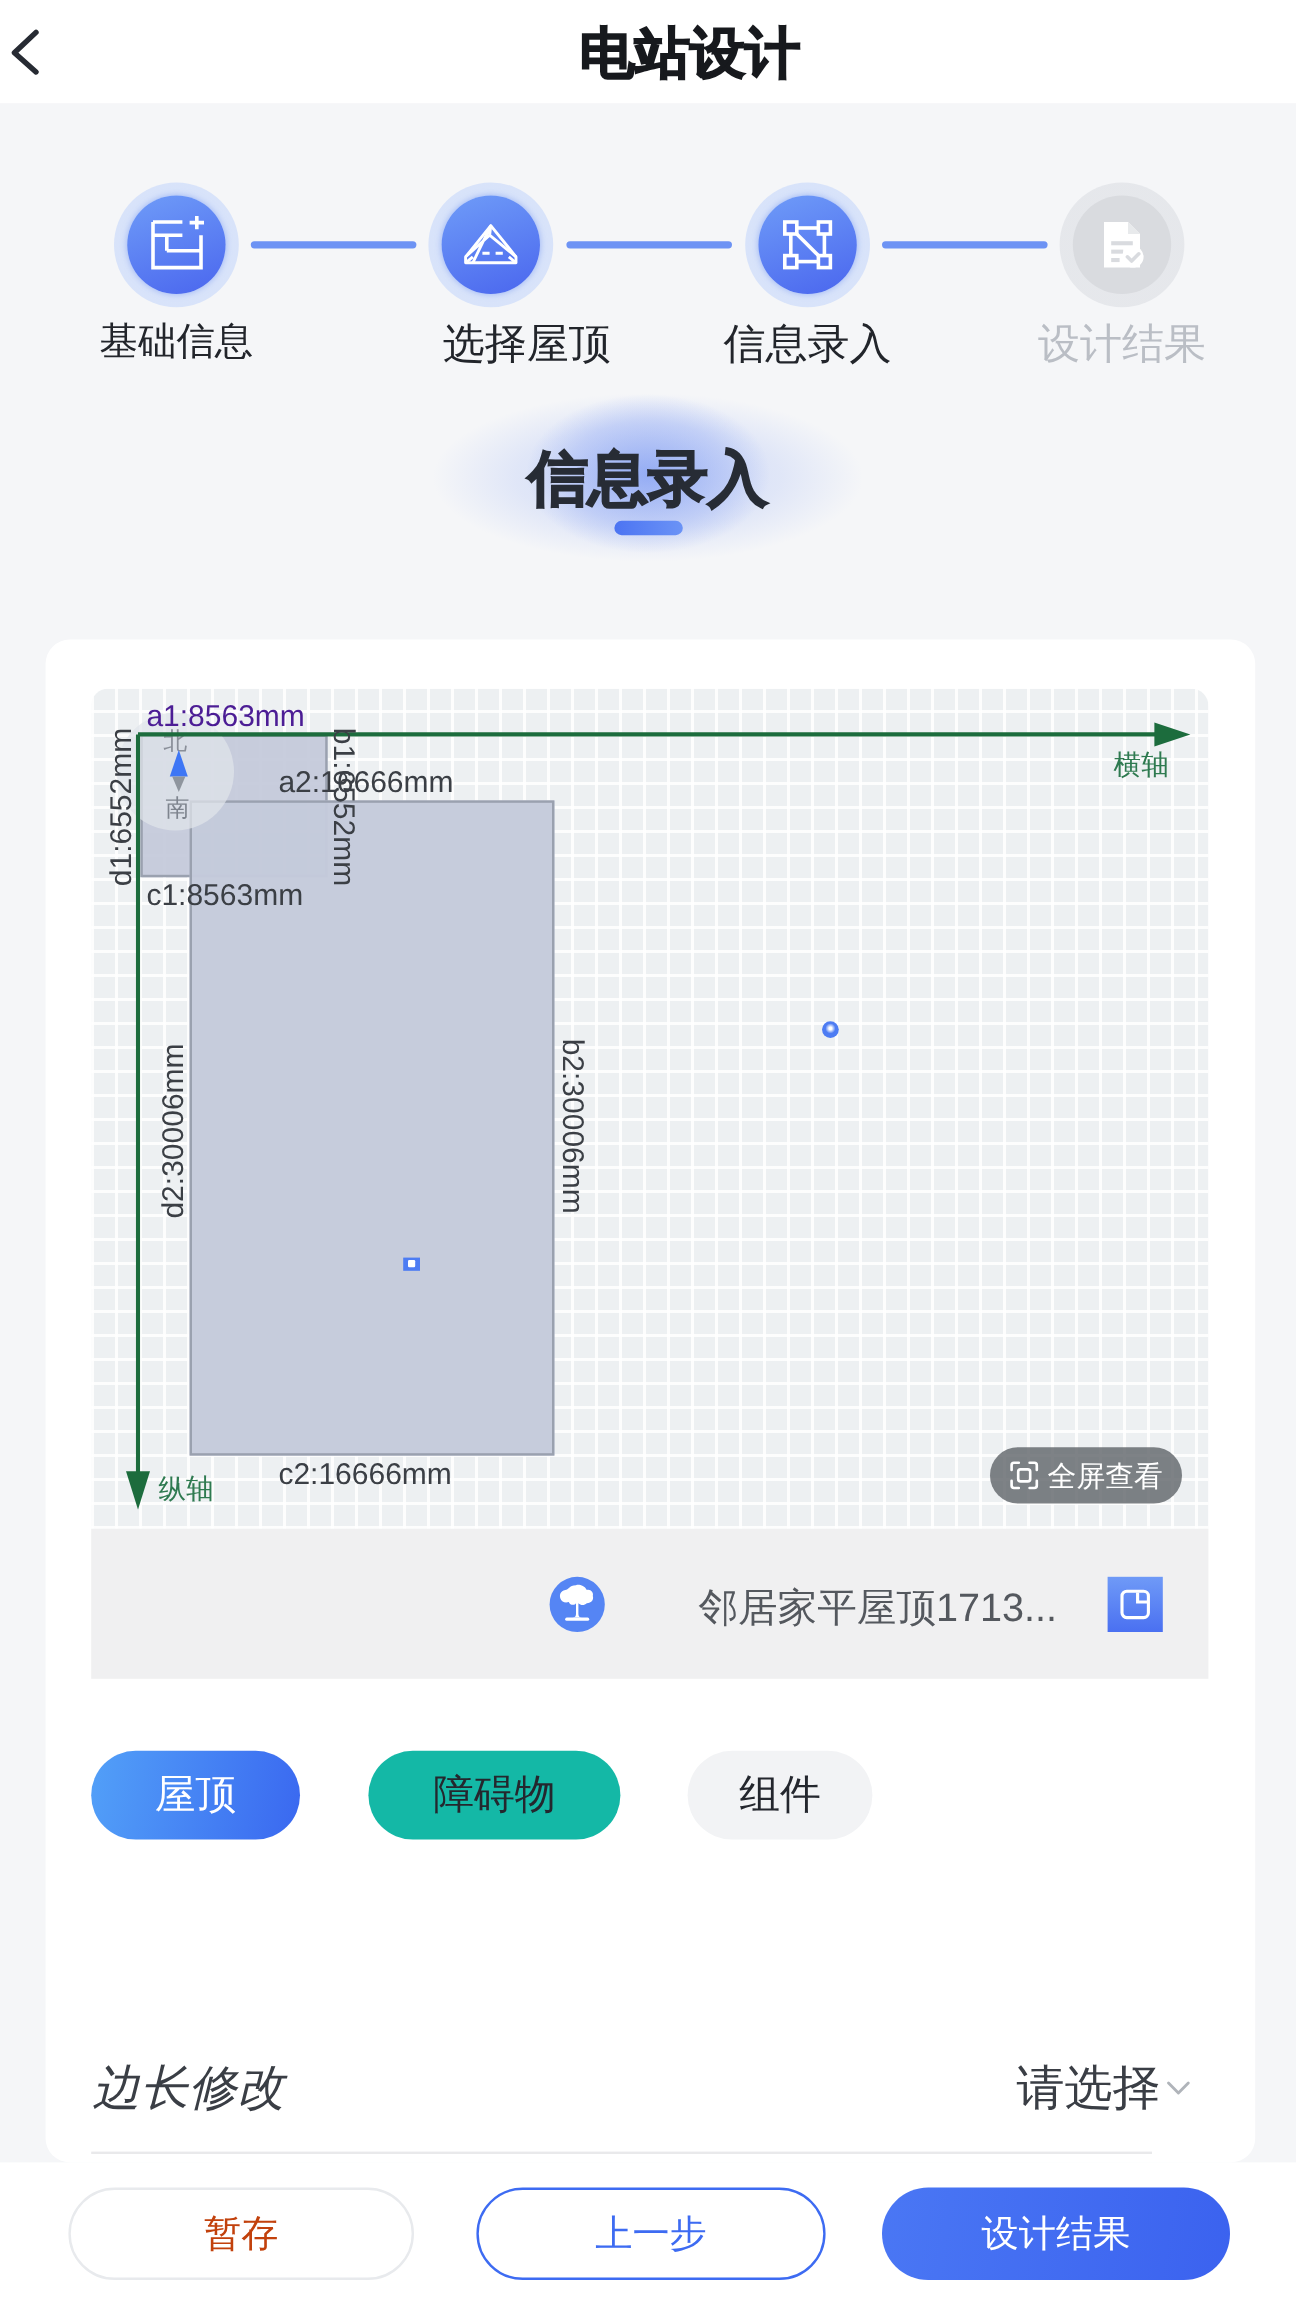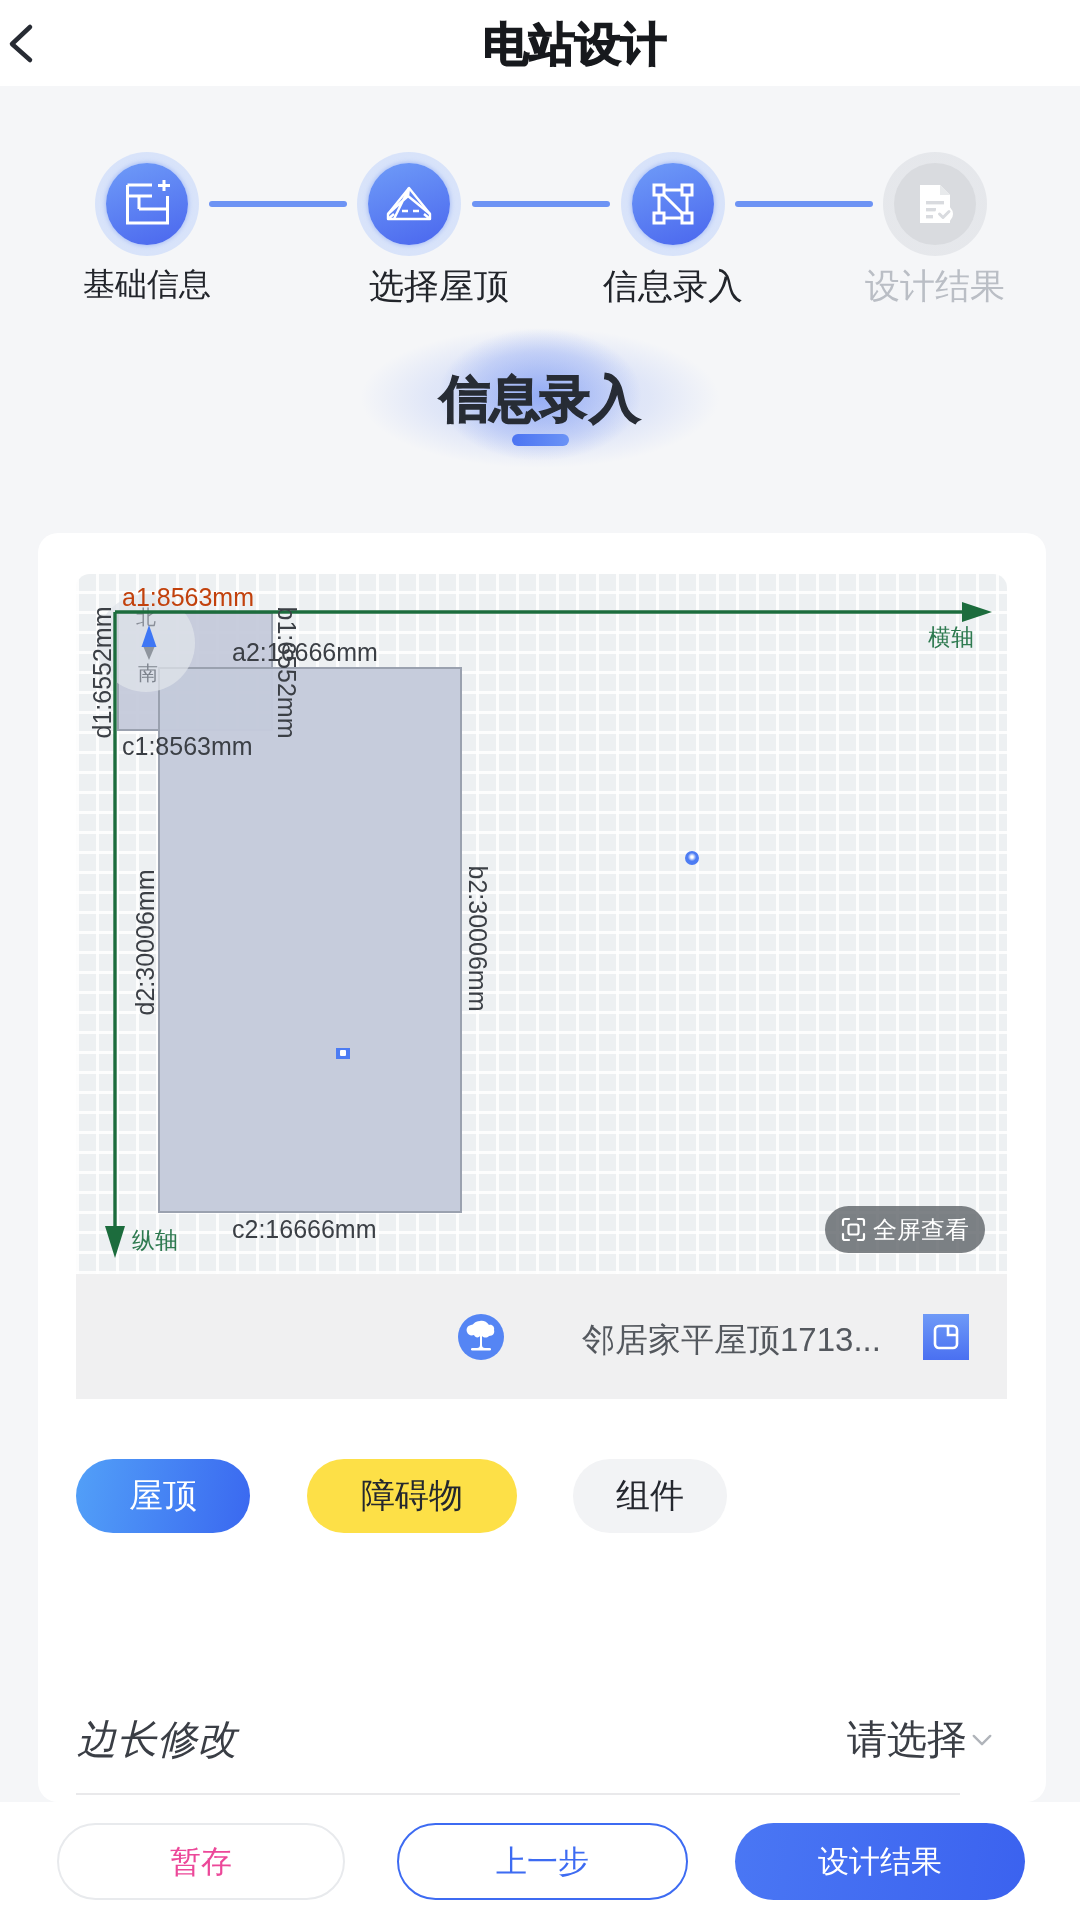--- a/index.html
+++ b/index.html
@@ -106,21 +106,21 @@
 
   <svg class="abs" style="left:76px;top:574px;" width="931" height="700" viewBox="0 0 931 700">
     <line x1="39" y1="38" x2="898" y2="38" stroke="#1c6c3d" stroke-width="3.4"></line>
     <path d="M886 28 L916 38 L886 48 Z" fill="#1c6c3d"></path>
     <line x1="39" y1="38" x2="39" y2="664" stroke="#1c6c3d" stroke-width="3.4"></line>
     <path d="M29 652 L39 684 L49 652 Z" fill="#1c6c3d"></path>
     <text x="852" y="71" font-size="23" fill="#2e7a50" font-family="Liberation Sans, sans-serif">横轴</text>
     <text x="56" y="674" font-size="23" fill="#2e7a50" font-family="Liberation Sans, sans-serif">纵轴</text>
   </svg>
 
-  <div class="abs" style="left:122px;top:583px;font-size:25px;color:#c2410c;">a1:8563mm</div>
+  <div class="abs" style="left:122px;top:583px;font-size:25px;color:#4c1d95;">a1:8563mm</div>
 
   <div class="abs" style="left:27px;top:658px;width:150px;text-align:center;font-size:25px;color:#3b3f45;transform:rotate(-90deg);">d1:6552mm</div>
 
   <div class="abs" style="left:211px;top:658px;width:150px;text-align:center;font-size:25px;color:#3b3f45;transform:rotate(90deg);">b1:6552mm</div>
 
   <div class="abs" style="left:232px;top:638px;font-size:25px;color:#3b3f45;">a2:16666mm</div>
 
   <div class="abs" style="left:122px;top:732px;font-size:25px;color:#3b3f45;">c1:8563mm</div>
 
   <div class="abs" style="left:70px;top:928px;width:150px;text-align:center;font-size:25px;color:#3b3f45;transform:rotate(-90deg);">d2:30006mm</div>
@@ -158,36 +158,36 @@
 
   <div class="abs" style="left:923px;top:1314px;width:46px;height:46px;background:linear-gradient(180deg,#6f9af7,#4a70f1);display:flex;align-items:center;justify-content:center;">
     <svg width="26" height="26" viewBox="0 0 26 26">
       <rect x="2" y="2" width="22" height="22" rx="4" fill="none" stroke="#ffffff" stroke-width="2.6"></rect>
       <path d="M15 3 V11 H23" fill="none" stroke="#ffffff" stroke-width="2.6"></path>
     </svg>
   </div>
 
   <div class="abs" style="left:76px;top:1459px;width:174px;height:74px;border-radius:37px;background:linear-gradient(100deg,#52a0f8,#3a68f0);display:flex;align-items:center;justify-content:center;font-size:34px;color:#ffffff;">屋顶</div>
 
-  <div class="abs" style="left:307px;top:1459px;width:210px;height:74px;border-radius:37px;background:#fde047;display:flex;align-items:center;justify-content:center;font-size:34px;color:#24272e;font-family:Liberation Serif, serif;">障碍物</div>
+  <div class="abs" style="left:307px;top:1459px;width:210px;height:74px;border-radius:37px;background:#14b8a6;display:flex;align-items:center;justify-content:center;font-size:34px;color:#24272e;font-family:Liberation Serif, serif;">障碍物</div>
 
   <div class="abs" style="left:573px;top:1459px;width:154px;height:74px;border-radius:37px;background:#f2f3f5;display:flex;align-items:center;justify-content:center;font-size:34px;color:#24272e;">组件</div>
 
 
   <div class="abs" style="left:77px;top:1712px;font-size:40px;color:#3a3e45;font-style:italic;">边长修改</div>
 
   <div class="abs" style="left:847px;top:1712px;font-size:40px;color:#3a3e45;">请选择</div>
 
   <svg class="abs" style="left:971px;top:1733px;" width="22" height="15" viewBox="0 0 24 16">
     <polyline points="3,3 12,12 21,3" fill="none" stroke="#b0b4ba" stroke-width="2.6" stroke-linecap="round" stroke-linejoin="round"></polyline>
   </svg>
 
   <div class="abs" style="left:76px;top:1793px;width:884px;height:2px;background:#e9e9eb;"></div>
 
   <div class="abs" style="left:0;top:1802px;width:1080px;height:118px;background:#ffffff;"></div>
 
-  <div class="abs" style="left:57px;top:1823px;width:288px;height:77px;border-radius:39px;background:#ffffff;border:2px solid #e8eaed;display:flex;align-items:center;justify-content:center;font-size:31px;color:#ec4899;">暂存</div>
+  <div class="abs" style="left:57px;top:1823px;width:288px;height:77px;border-radius:39px;background:#ffffff;border:2px solid #e8eaed;display:flex;align-items:center;justify-content:center;font-size:31px;color:#c2410c;">暂存</div>
 
   <div class="abs" style="left:397px;top:1823px;width:291px;height:77px;border-radius:39px;background:#ffffff;border:2px solid #3d6bf2;display:flex;align-items:center;justify-content:center;font-size:31px;color:#3d6bf2;">上一步</div>
 
   <div class="abs" style="left:735px;top:1823px;width:290px;height:77px;border-radius:39px;background:linear-gradient(100deg,#4a77f4,#3b62ef);display:flex;align-items:center;justify-content:center;font-size:31px;color:#ffffff;">设计结果</div>
 
 </div>
 
 </body></html>

